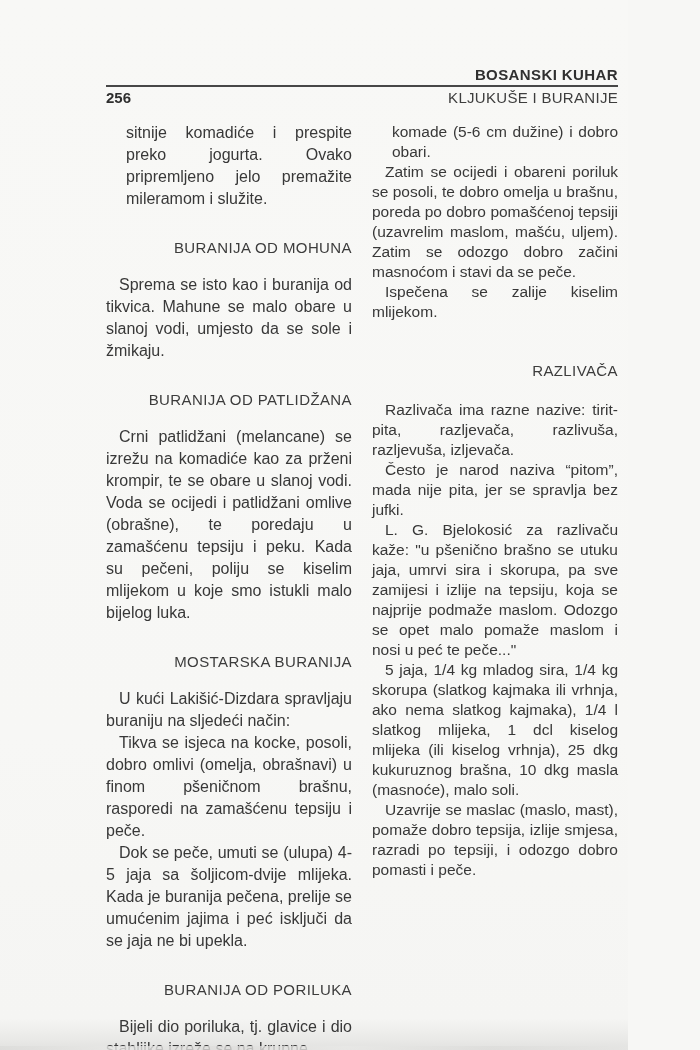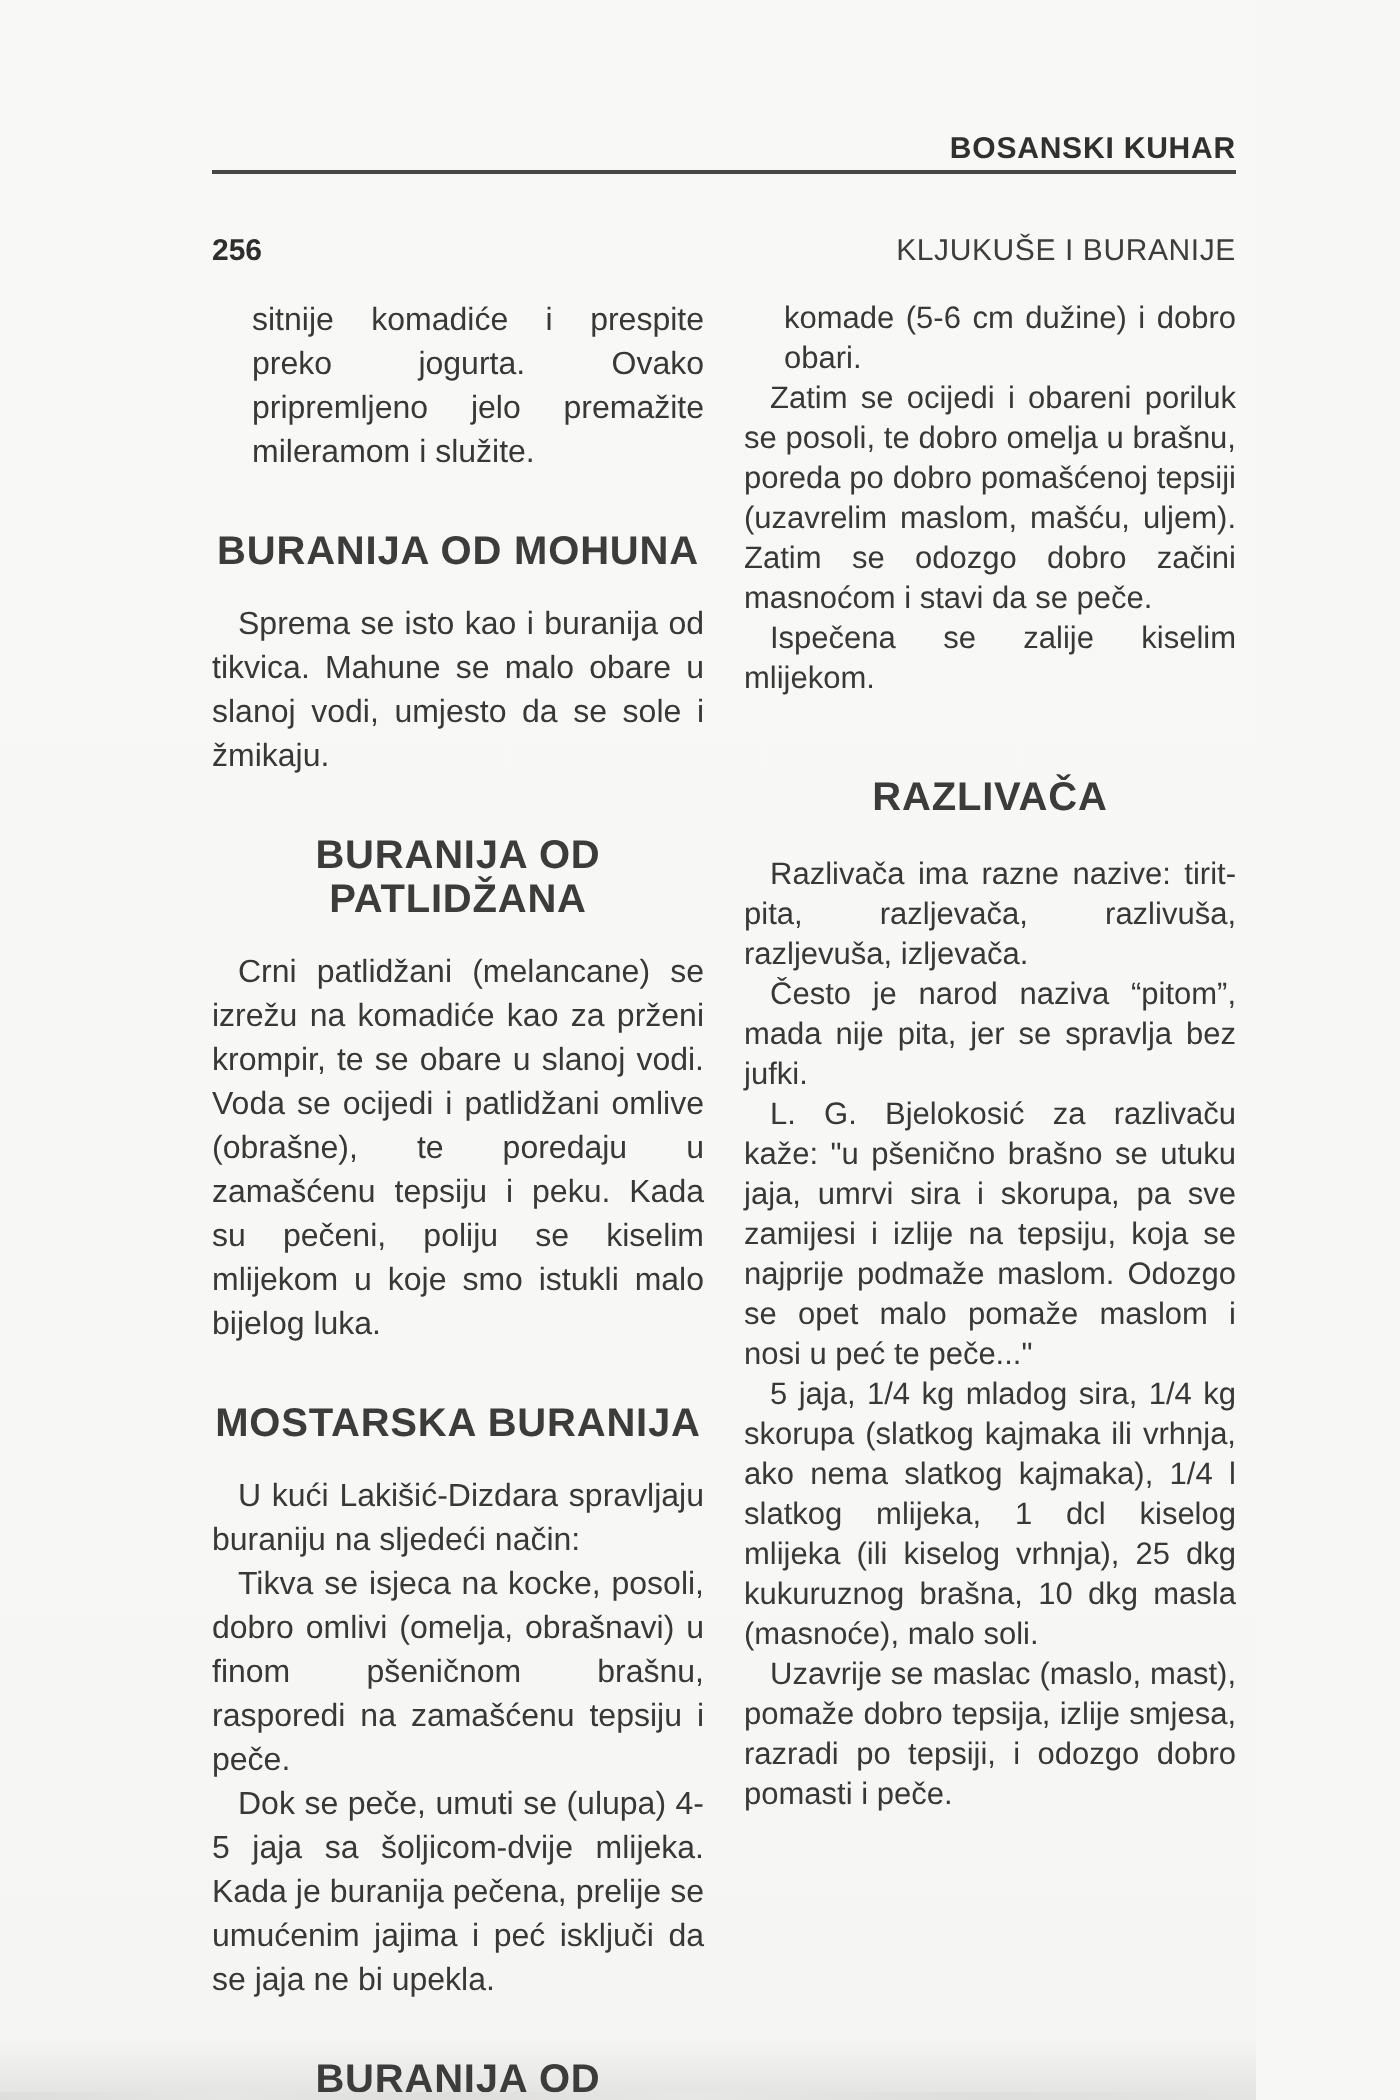--- a/index.html
+++ b/index.html
@@ -30,33 +30,32 @@
   }
   .book-title {
     font-size: 15px;
     font-weight: bold;
     letter-spacing: 0.4px;
     color: #303030;
   }
   .header-bottom {
     display: flex;
     justify-content: space-between;
-    align-items: flex-end;
+    align-items: center;
     padding-top: 2px;
   }
   .page-number {
     font-size: 15px;
     font-weight: bold;
     color: #2e2e2e;
   }
   .chapter-title {
     font-size: 15px;
     letter-spacing: 0.3px;
     color: #3d3d3d;
-    margin-top: 28px;
   }
   .columns {
     display: flex;
     gap: 20px;
     margin-top: 16px;
   }
   .column {
     width: 246px;
   }
   .col-left {
@@ -71,26 +70,26 @@
     margin: 0;
     text-align: justify;
     text-indent: 13px;
     color: #383838;
   }
   .para.no-indent {
     text-indent: 0;
     margin-left: 20px;
   }
   .sec-heading {
-    font-size: 20px;
-    font-weight: 700;
+    font-size: 15px;
+    font-weight: 400;
     letter-spacing: 0.4px;
     color: #3c3c3c;
     margin: 27px 0 15px 0;
-    text-align: center;
+    text-align: right;
   }
   .col-right .sec-heading {
     margin: 39px 0 19px 0;
   }
   .scan-edge {
     position: absolute;
     left: 0;
     bottom: 0;
     width: 100%;
     height: 4px;

